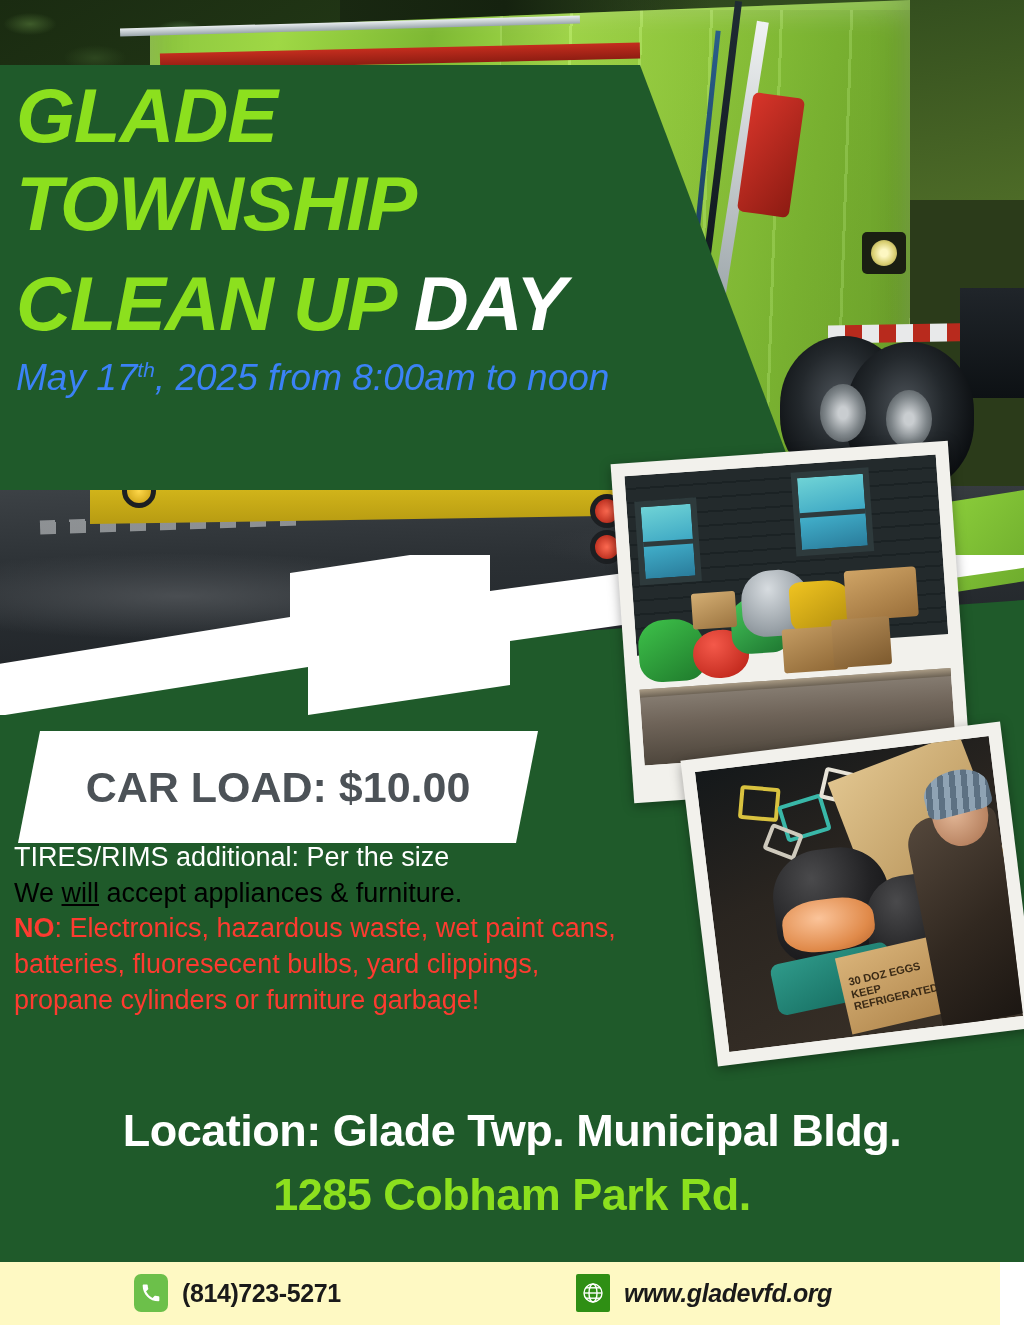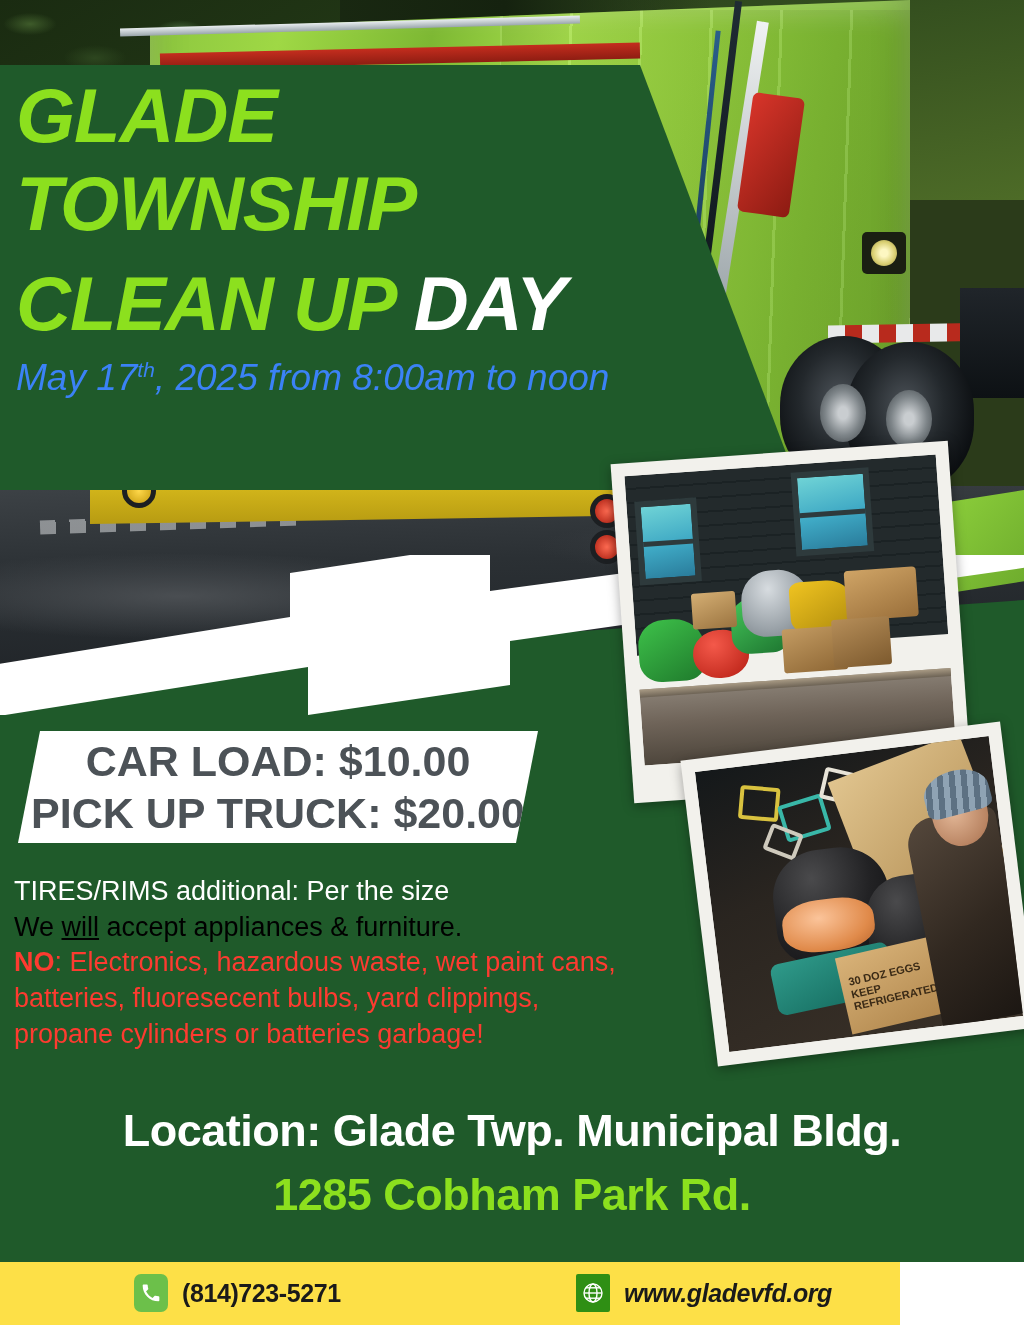--- a/index.html
+++ b/index.html
@@ -235,21 +235,21 @@
   .price-line {
     color: #4c5257;
     font-size: 43px;
     font-weight: bold;
     line-height: 1.22;
     white-space: nowrap;
   }
 
   
   .rules {
-    position: absolute; left: 14px; top: 874px;
+    position: absolute; left: 14px; top: 840px;
     width: 700px; z-index: 6;
   }
   .rule {
     font-size: 27px;
     line-height: 1.32;
     white-space: nowrap;
   }
   .rule.white { color: #ffffff; }
   .rule.green { color: #000000; }
   .rule.red   { color: #fd3b30; }
@@ -363,22 +363,22 @@
     border-radius: 50% 50% 18% 18%; transform: rotate(-8deg);
   }
   .ph2-clutter {
     position: absolute; left: 32px; top: 10px; width: 180px; height: 104px;
   }
   .cl { position:absolute; border:4px solid; border-radius:4px; }
 
   
   .footer {
     position: absolute; left: 0; top: 1262px;
-    width: 900px; height: 63px;
-    background: #fde047; z-index: 8;
+    width: 1000px; height: 63px;
+    background: #fef9c3; z-index: 8;
   }
   .contact {
     position: absolute; display: flex; align-items: center; gap: 14px;
   }
   .contact.phone { left: 134px; top: 12px; }
   .contact.web   { left: 576px; top: 12px; font-style: italic; }
   .icon-box {
     width: 34px; height: 38px; border-radius: 7px;
     display: flex; align-items: center; justify-content: center;
     flex: none;
@@ -436,29 +436,28 @@
 
   <div class="lower-panel"></div>
 
   <svg class="zigzag" viewBox="0 0 1044 160" preserveAspectRatio="none">
     <path d="M -10,112 L 300,62 L 300,18 L 500,-12 L 500,36 L 1054,-38 L 1054,10
              L 520,86 L 520,130 L 318,160 L 318,112 L -10,164 Z" fill="#ffffff"></path>
   </svg>
 
   <div class="price-box">
     <div class="price-line">CAR LOAD: $10.00</div>
-    <div class="price-line">PICK UP TRUCK: $20.00</div>
   </div>
 
   <div class="rules">
     <div class="rule white">TIRES/RIMS additional: Per the size</div>
     <div class="rule green"><span>We </span><u>will</u><span> accept appliances &amp; furniture.</span></div>
     <div class="rule red"><b>NO</b><span>: Electronics, hazardous waste, wet paint cans,</span></div>
     <div class="rule red">batteries, fluoresecent bulbs, yard clippings,</div>
-    <div class="rule red">propane cylinders or batteries garbage!</div>
+    <div class="rule red">propane cylinders or furniture garbage!</div>
   </div>
 
   <div class="location">
     <div class="loc-line1">Location: Glade Twp. Municipal Bldg.</div>
     <div class="loc-line2">1285 Cobham Park Rd.</div>
   </div>
 
   <div class="polaroid poly1">
     <div class="inner">
       <div class="ph1-wall"></div>

